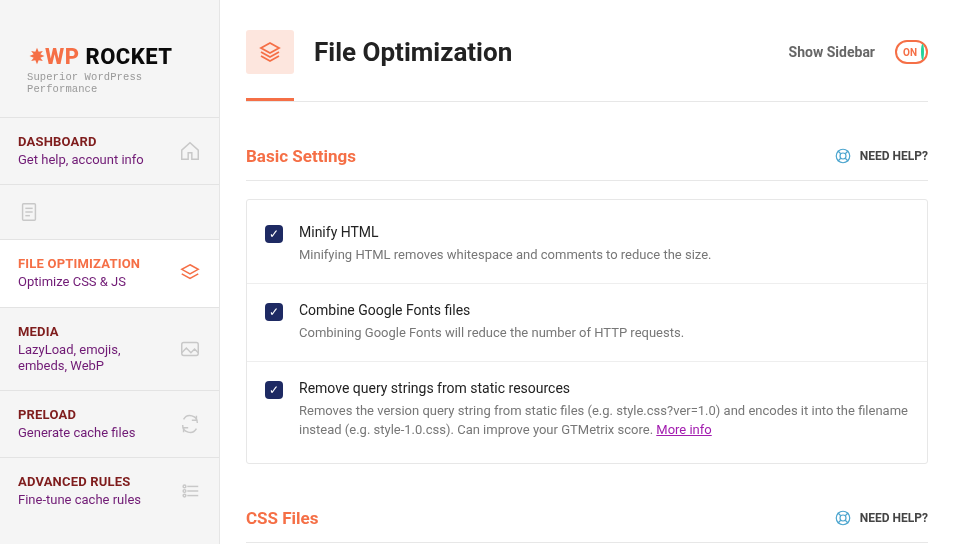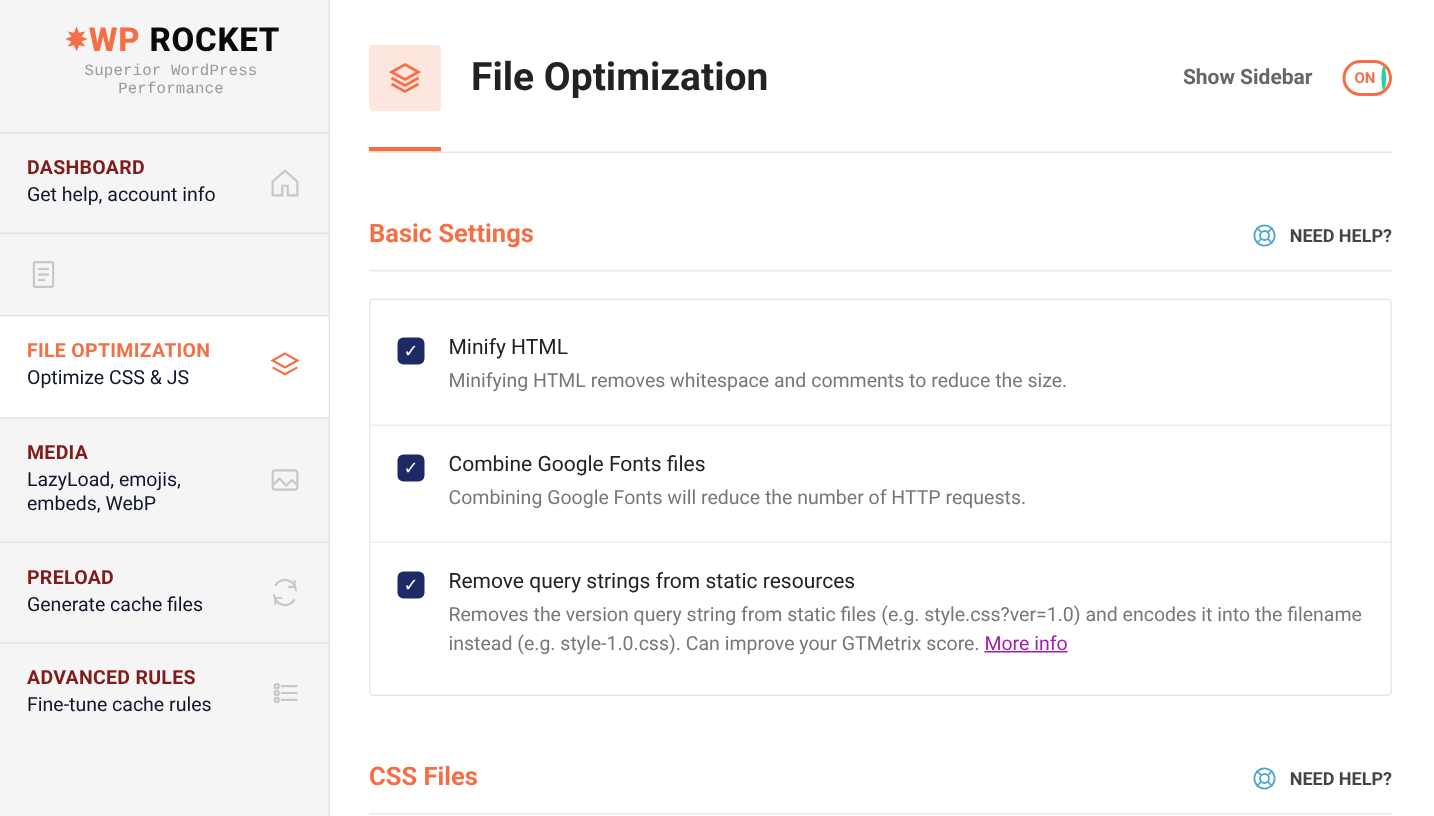--- a/index.html
+++ b/index.html
@@ -13,22 +13,21 @@
     color: #333;
   }
   .sidebar {
     width: 220px;
     background: #f5f5f5;
     border-right: 1px solid #e5e5e5;
     display: flex;
     flex-direction: column;
   }
   .logo-block {
-    padding: 15px 18px 22px 27px;
-    text-align: center;
+    padding: 44px 18px 22px 27px;
   }
   .logo-main {
     font-weight: 800;
     font-size: 22px;
     letter-spacing: 0.5px;
     color: #0a0a0a;
   }
   .logo-main .wp { color: #f56f46; }
   .logo-sub {
     font-size: 10.5px;
@@ -50,21 +49,21 @@
   .nav-text { flex: 1; }
   .nav-title {
     font-size: 13px;
     font-weight: 700;
     color: #7f1d1d;
     letter-spacing: 0.2px;
   }
   .nav-item.active .nav-title { color: #f56f46; }
   .nav-sub {
     font-size: 13px;
-    color: #0f172a;
+    color: #701a75;
     margin-top: 3px;
     line-height: 1.25;
   }
   .nav-icon {
     width: 22px;
     height: 22px;
     flex-shrink: 0;
     color: #c8c8c8;
   }
   .nav-item.active .nav-icon { color: #f56f46; }
@@ -132,21 +131,21 @@
   .divider-full {
     height: 1px;
     background: #e7e7e7;
     margin-top: 0;
   }
   .section {
     margin-top: 44px;
   }
   .section-header {
     display: flex;
-    align-items: flex-end;
+    align-items: center;
     justify-content: space-between;
     margin-top: 20px;
   }
   .section-title {
     font-size: 17px;
     font-weight: 700;
     color: #f56f46;
   }
   .need-help {
     display: flex;

